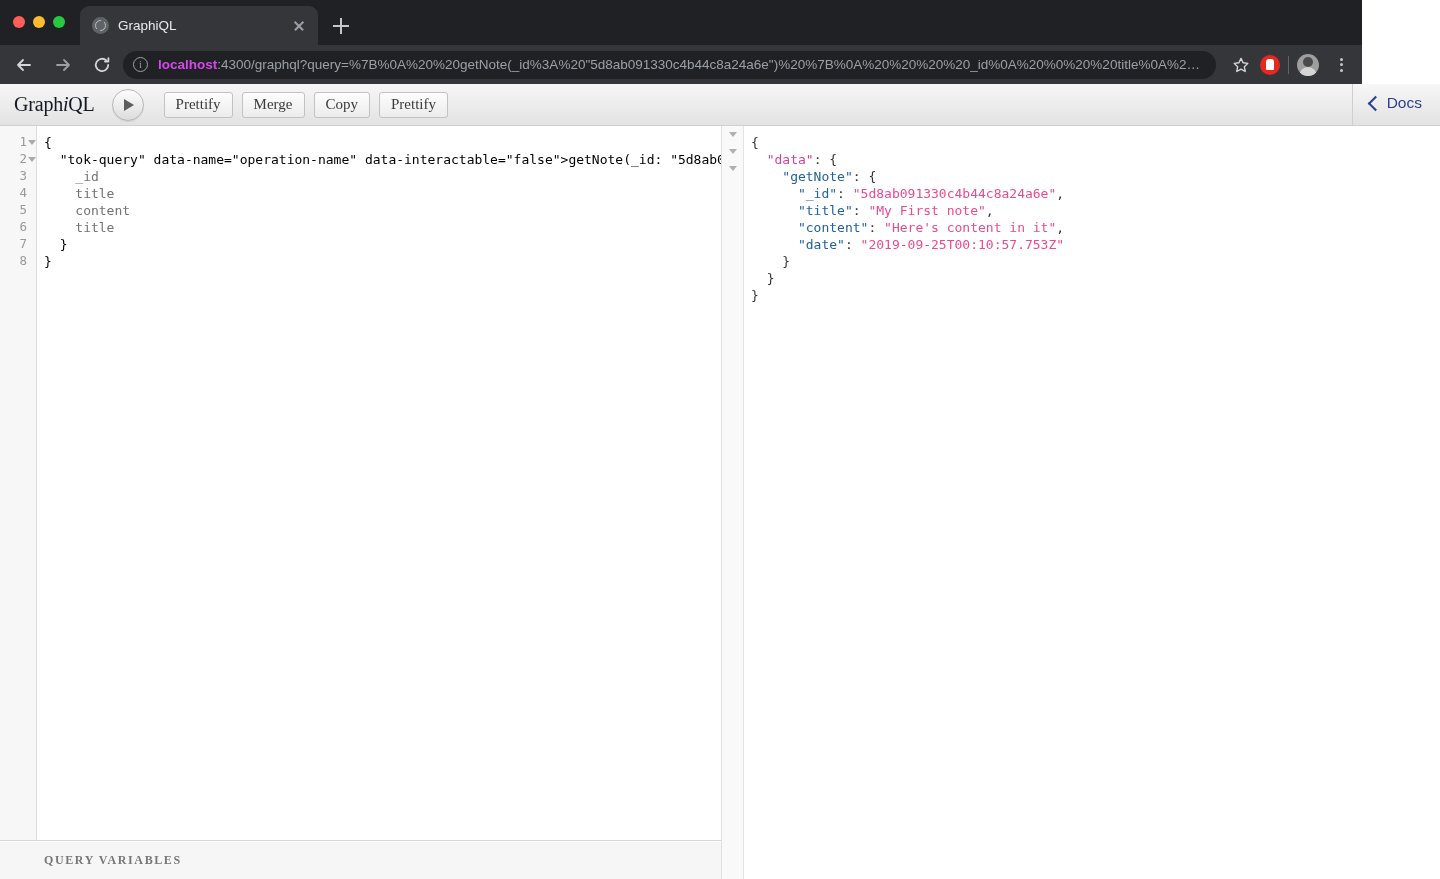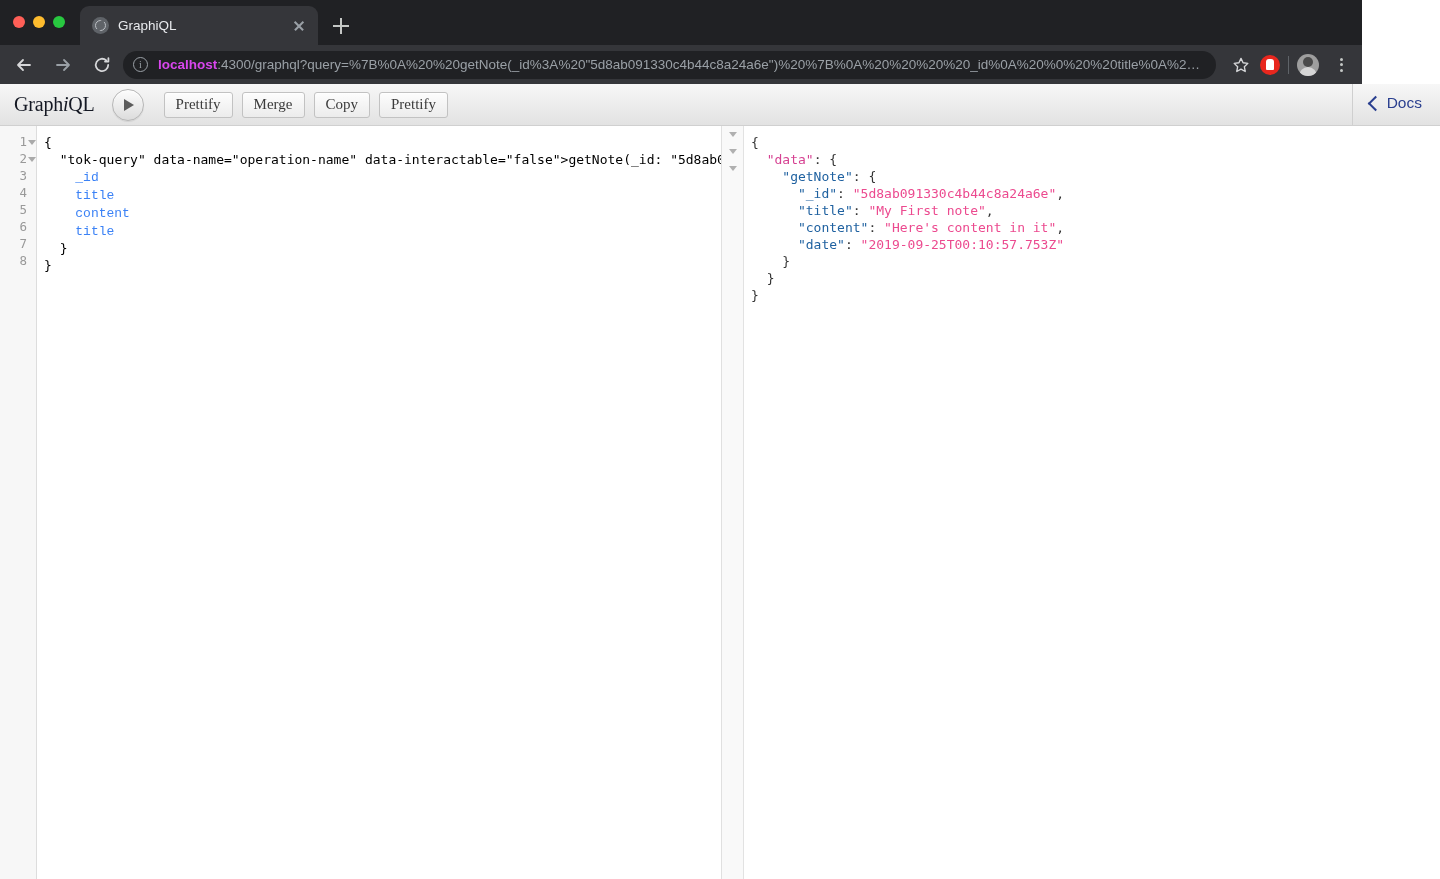--- a/index.html
+++ b/index.html
@@ -366,21 +366,21 @@
     padding-top: 8px;
     padding-left: 7px;
     font-family: "DejaVu Sans Mono", monospace;
     font-size: 13px;
     line-height: 17px;
     white-space: pre;
     color: #000000;
     overflow: hidden;
   }
   .tok-punct  { color: #333333; }
-  .tok-field  { color: #3b82f6; font-family: Liberation Mono, monospace; }
+  .tok-field  { color: #737373; }
 
   .qvars {
     height: 38px;
     background: #f6f6f6;
     border-top: 1px solid #d6d6d6;
     box-shadow: inset 0 1px 0 #ffffff;
     flex: none;
     display: flex;
     align-items: center;
   }
@@ -532,20 +532,23 @@
             </div>
           <div class="code" id="query-code">{
   <span class="&lt;span">"tok-query"</span> data-name="operation-name" data-interactable="false"&gt;getNote(_id: "5d8ab091330c4b44c8a24a6e") {
     <span class="tok-field">_id</span>
     <span class="tok-field">title</span>
     <span class="tok-field">content</span>
     <span class="tok-field">title</span>
   }
 }</div>
         </div>
+        <div class="qvars">
+          <span class="qvars-label">Query Variables</span>
+        </div>
       </div>
 
       <div class="pane-result">
         <div class="result-gutter" id="result-gutter">
             <span class="rfold" style="top: 6px;"></span>
             <span class="rfold" style="top: 23px;"></span>
             <span class="rfold" style="top: 40px;"></span>
           </div>
         <div class="result-code" id="result-code"><span class="tok-punct">{</span>
   <span class="tok-key-root">"data"</span><span class="tok-punct">: {</span>

